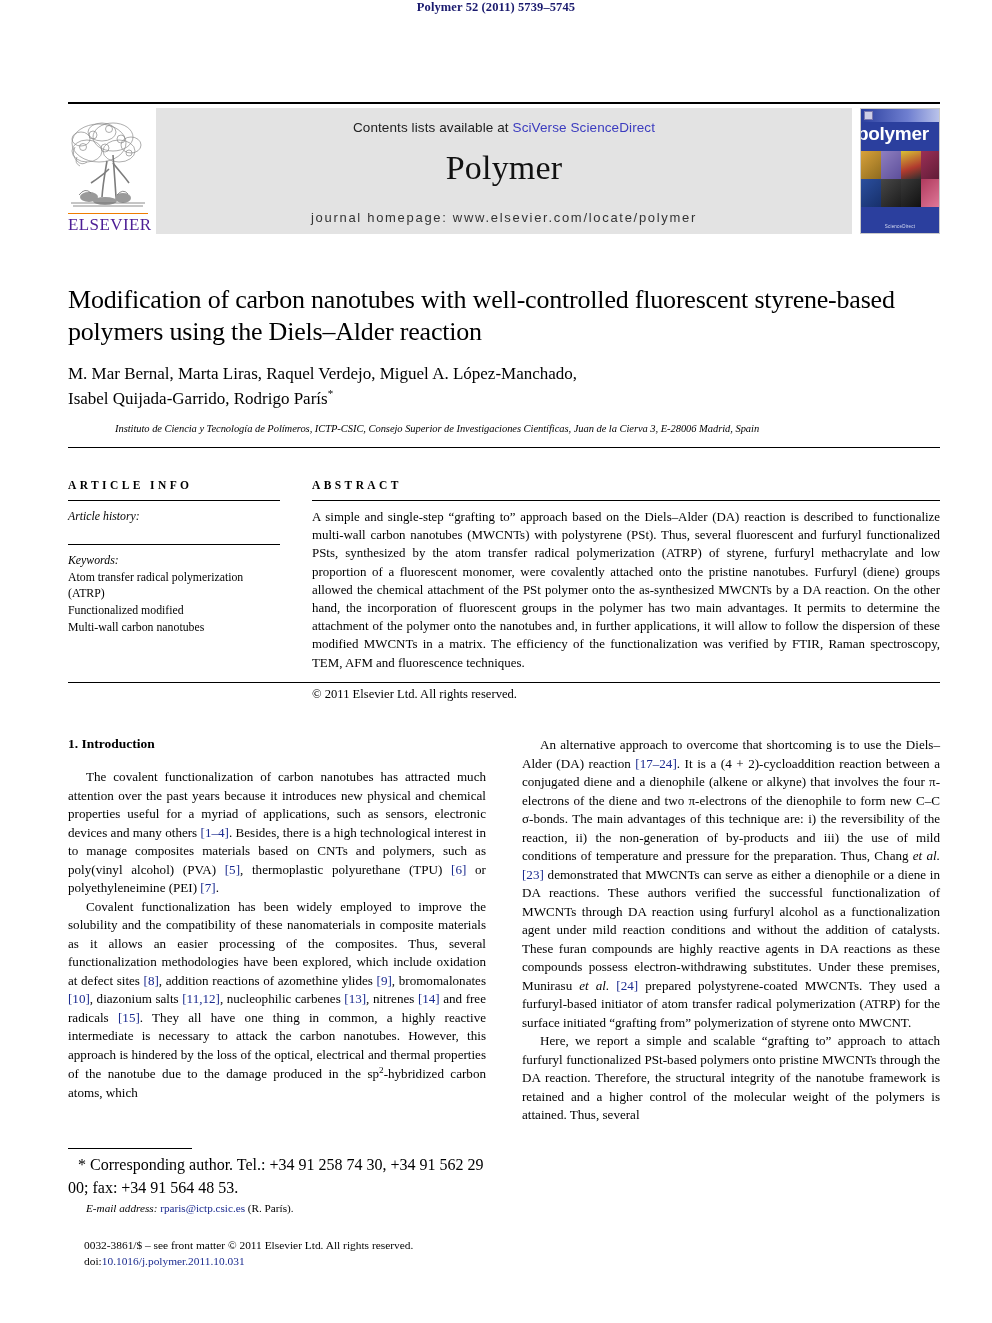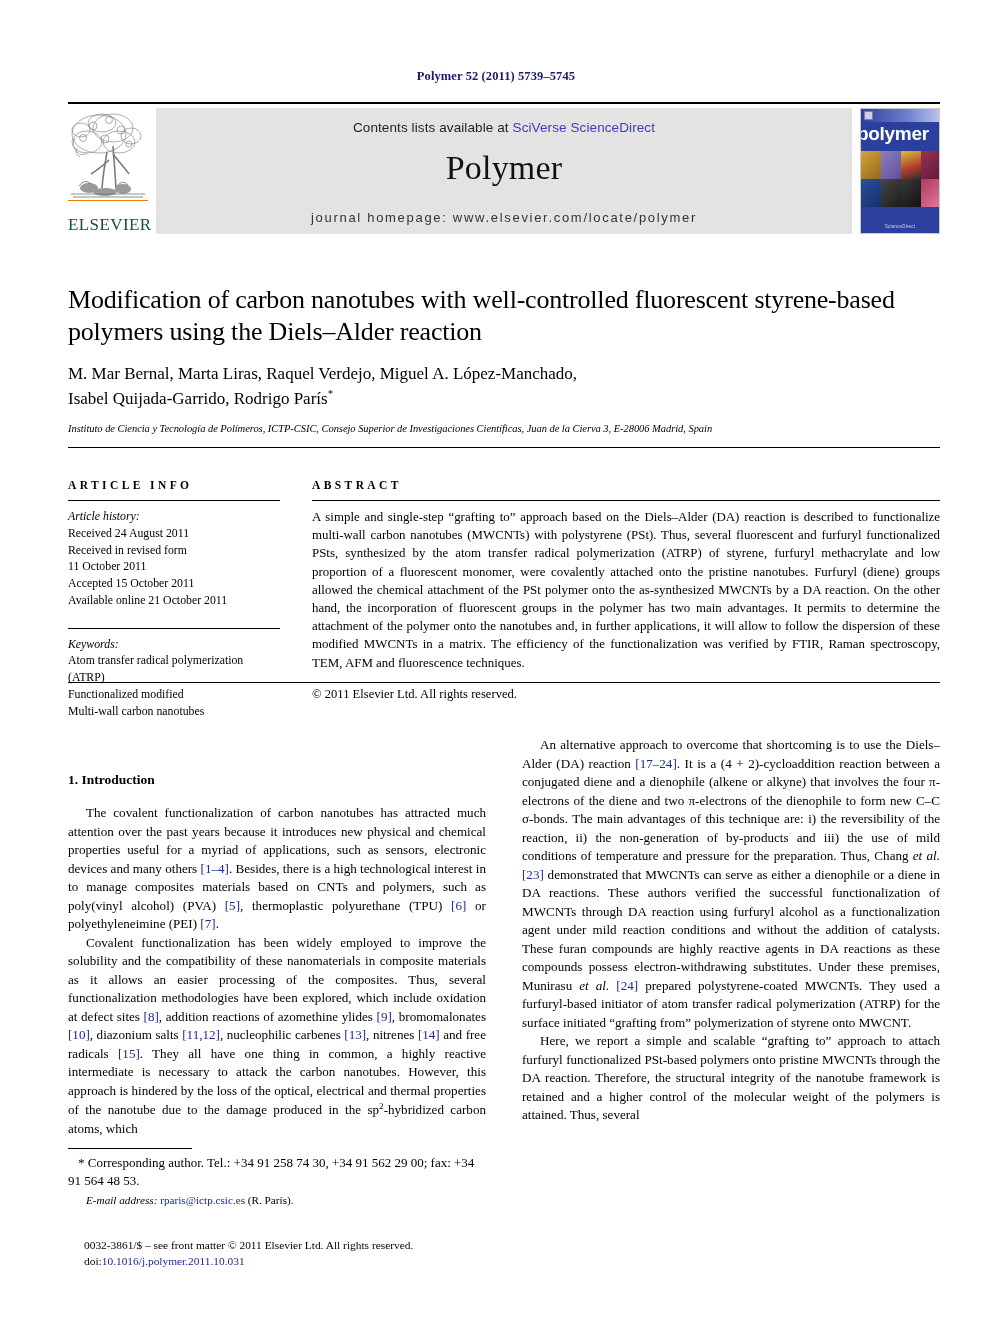--- a/index.html
+++ b/index.html
@@ -22,21 +22,20 @@
     box-sizing: border-box;
   }
 
   
   .running-head {
     text-align: center;
     font-family: "Liberation Serif", serif;
     font-weight: bold;
     font-size: 12.5px;
     color: #1a1a6e;
-    padding-top: 69px;
     letter-spacing: 0.1px;
   }
 
   
   .header-band {
     position: absolute;
     top: 102px;
     left: 68px;
     width: 872px;
     border-top: 2.5px solid #000;
@@ -64,26 +63,26 @@
   .tree-art {
     width: 78px;
     height: 96px;
     position: relative;
     overflow: hidden;
   }
   .elsevier-word {
     font-family: "Liberation Serif", serif;
     font-size: 17px;
     letter-spacing: 0.4px;
-    color: #14532d;
+    color: #4c1d95;
     line-height: 1;
     width: 80px;
     text-align: center;
     border-top: 1.5px solid #ef7d00;
-    padding-top: 15px;
+    padding-top: 2px;
   }
 
   
   .grey-band {
     flex: 1 1 auto;
     background: #e3e3e3;
     margin-left: 8px;
     margin-right: 8px;
     position: relative;
     display: flex;
@@ -201,20 +200,21 @@
     color: #000;
   }
   .authors sup { font-size: 11px; vertical-align: super; }
   .affiliation {
     font-family: "Liberation Serif", serif;
     font-style: italic;
     font-size: 10.5px;
     margin-top: 12px;
     color: #000;
     letter-spacing: -0.05px;
+    margin-left: 47px;
   }
 
   
   .info-abstract {
     position: absolute;
     top: 447px;
     left: 68px;
     width: 872px;
     border-top: 1px solid #000;
     padding-top: 31px;
@@ -279,21 +279,21 @@
     width: 872px;
     height: 425px;
     display: flex;
     box-sizing: border-box;
   }
   .bcol {
     width: 418px;
     flex: 0 0 418px;
     box-sizing: border-box;
   }
-  .bcol.left { margin-right: 36px; margin-top: 36px; }
+  .bcol.left { margin-right: 36px; }
   .section-title {
     font-family: "Liberation Serif", serif;
     font-weight: bold;
     font-size: 13.5px;
     margin: 0 0 16px 0;
   }
   .para {
     font-size: 13.1px;
     line-height: 1.415;
     text-align: justify;
@@ -311,21 +311,21 @@
     top: 1148px;
     left: 68px;
     width: 418px;
   }
   .fn-rule {
     border-top: 1px solid #000;
     width: 124px;
     margin-bottom: 5px;
   }
   .fn-text {
-    font-size: 13px;
+    font-size: 16px;
     line-height: 1.42;
     text-indent: 10px;
   }
   .fn-email {
     font-size: 11.2px;
     line-height: 1.42;
     text-indent: 18px;
     margin-top: 2px;
   }
   .fn-email .lbl { font-style: italic; }
@@ -429,27 +429,20 @@
     </div>
     <div class="affiliation">Instituto de Ciencia y Tecnología de Polímeros, ICTP-CSIC, Consejo Superior de Investigaciones Científicas, Juan de la Cierva 3, E-28006 Madrid, Spain</div>
   </div>
 
   <div class="info-abstract">
 
     <div class="col-info">
       <div class="sec-head">ARTICLE INFO</div>
       <div class="rule"></div>
       <div class="hist-label">Article history:</div>
-      <div class="hist-list">
-        <div>Received 24 August 2011</div>
-        <div>Received in revised form</div>
-        <div>11 October 2011</div>
-        <div>Accepted 15 October 2011</div>
-        <div>Available online 21 October 2011</div>
-      </div>
       <div class="kw-block">
         <div class="rule"></div>
         <div class="kw-label">Keywords:</div>
         <div class="kw-list">
           <div>Atom transfer radical polymerization (ATRP)</div>
           <div>Functionalized modified</div>
           <div>Multi-wall carbon nanotubes</div>
         </div>
       </div>
     </div>

